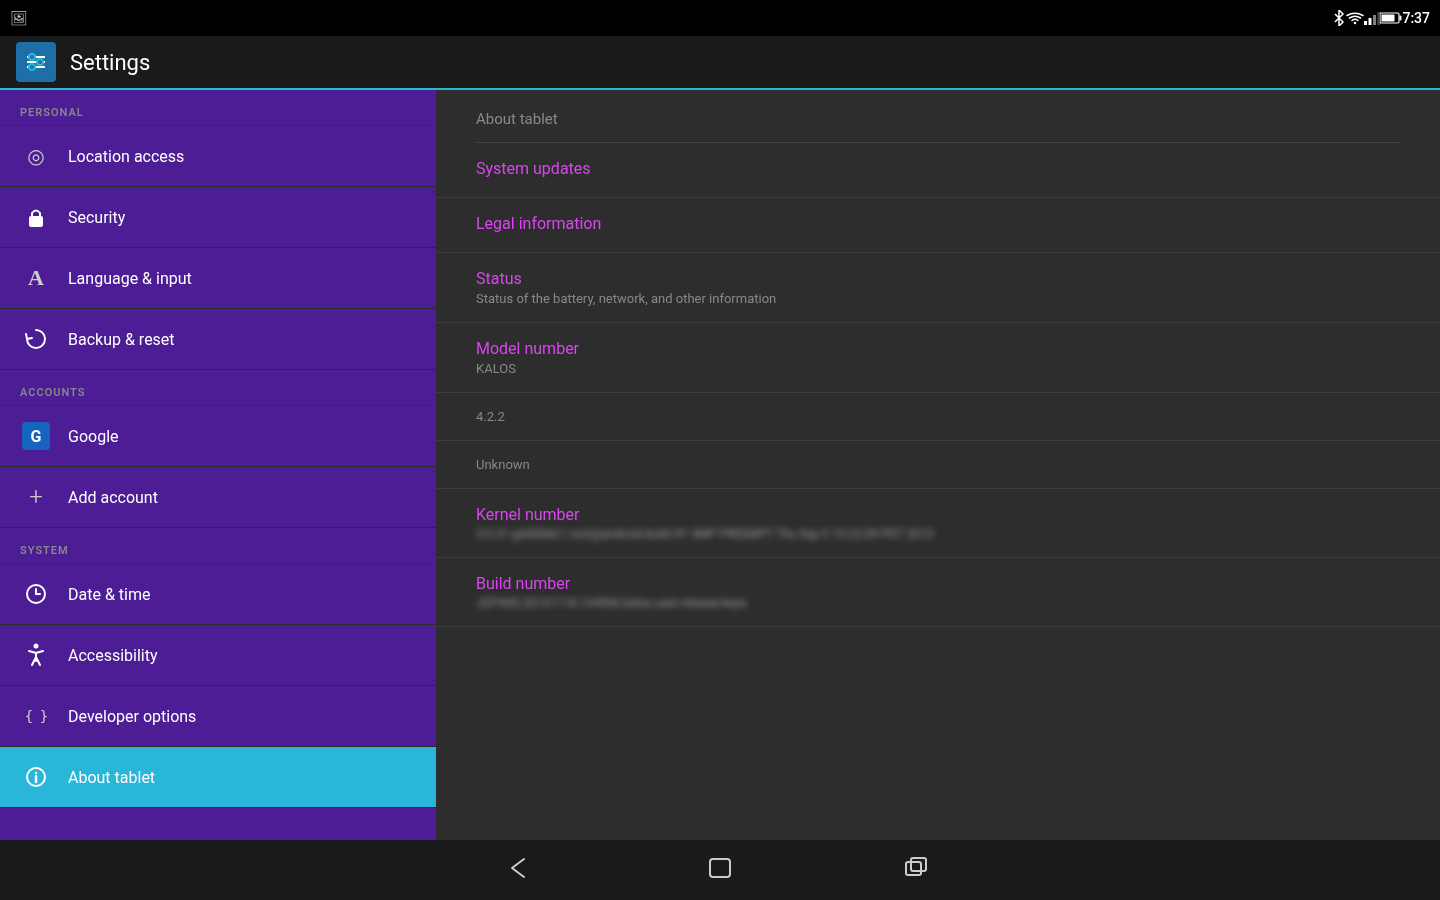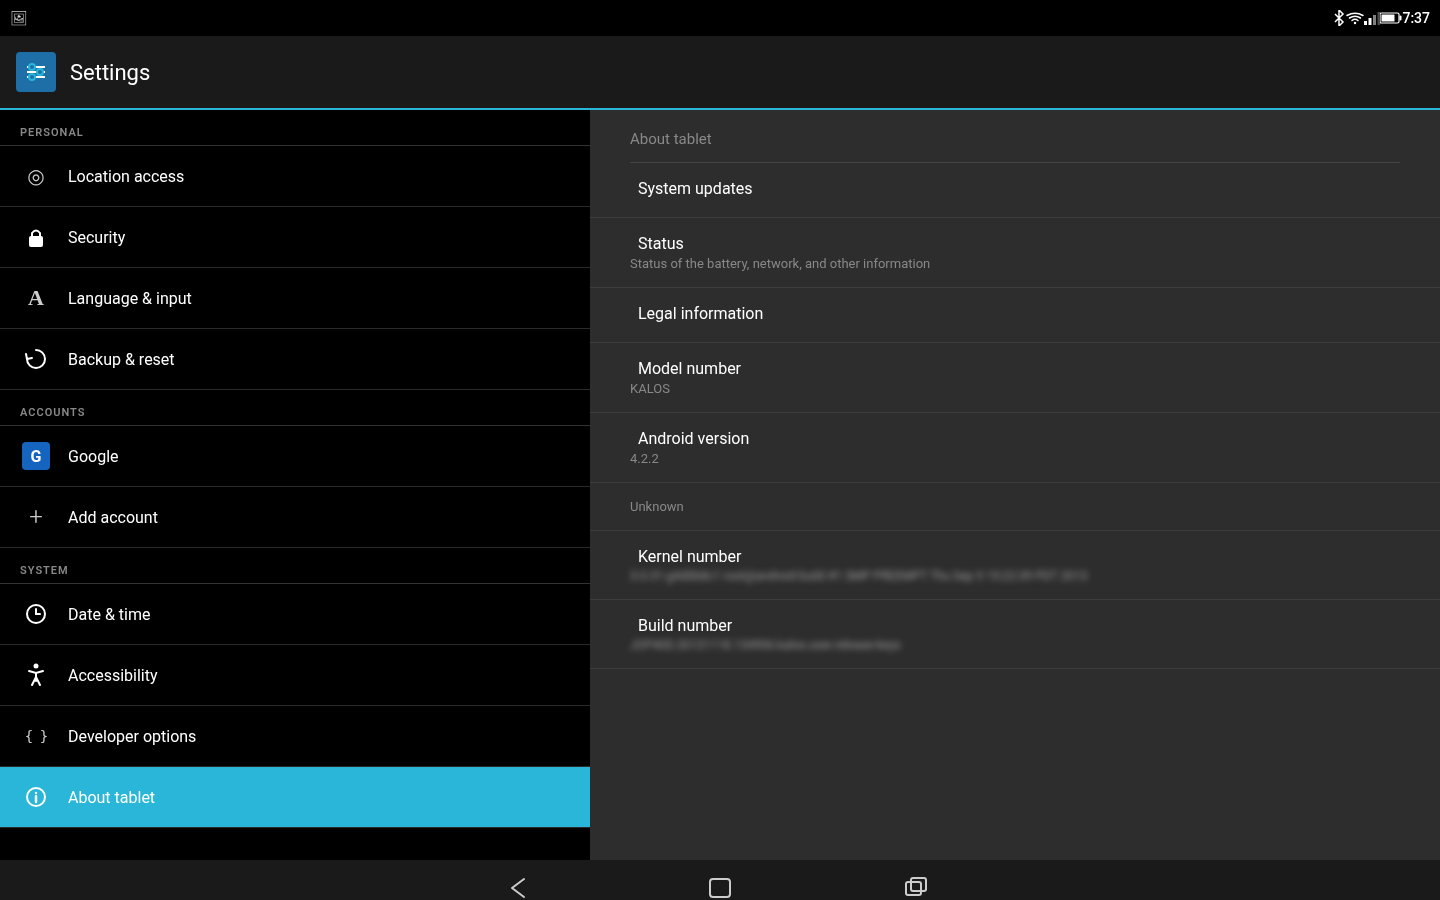--- a/index.html
+++ b/index.html
@@ -30,21 +30,21 @@
       display: flex;
       align-items: center;
       gap: 0;
       font-size: 13px;
       color: #fff;
     }
 
     
     #header {
       width: 100%;
-      height: 74px;
+      height: 54px;
       background: #1a1a1a;
       display: flex;
       align-items: center;
       padding: 0 16px;
       border-bottom: 2px solid #29b6d8;
     }
     #header-icon {
       width: 40px;
       height: 40px;
       background: #1e6fa8;
@@ -63,22 +63,22 @@
 
     
     #main {
       display: flex;
       width: 100%;
       height: calc(900px - 36px - 58px - 56px);
     }
 
     
     #sidebar {
-      width: 590px;
-      background: #000000;
+      width: 436px;
+      background: #4c1d95;
       overflow-y: auto;
       flex-shrink: 0;
     }
 
     .sidebar-section-label {
       font-size: 11px;
       color: #888;
       letter-spacing: 1px;
       padding: 16px 20px 6px 20px;
       font-weight: 600;
@@ -137,23 +137,22 @@
       margin: 0 40px;
     }
 
     .content-item {
       padding: 16px 40px;
       border-bottom: 1px solid #3d3d3d;
       cursor: pointer;
     }
     .content-item-title {
       font-size: 16px;
-      color: #ffffff;
+      color: #d946ef;
       margin-bottom: 3px;
-      margin-left: 8px;
     }
     .content-item-subtitle {
       font-size: 13px;
       color: #888;
     }
 
     
     #bottombar {
       width: 100%;
       height: 56px;
@@ -349,35 +348,34 @@
 
   <div id="content">
     <div id="content-title">About tablet</div>
     <div class="content-divider"></div>
 
     <div class="content-item">
       <div class="content-item-title">System updates</div>
     </div>
 
     <div class="content-item">
+      <div class="content-item-title">Legal information</div>
+    </div>
+
+    <div class="content-item">
       <div class="content-item-title">Status</div>
       <div class="content-item-subtitle">Status of the battery, network, and other information</div>
     </div>
 
     <div class="content-item">
-      <div class="content-item-title">Legal information</div>
-    </div>
-
-    <div class="content-item">
       <div class="content-item-title">Model number</div>
       <div class="content-item-subtitle">KALOS</div>
     </div>
 
     <div class="content-item">
-      <div class="content-item-title">Android version</div>
       <div class="content-item-subtitle">4.2.2</div>
     </div>
 
     <div class="content-item">
       <div class="content-item-subtitle">Unknown</div>
     </div>
 
     <div class="content-item">
       <div class="content-item-title">Kernel number</div>
       <div class="content-item-subtitle content-item-subtitle-kernelversion redacted">3.0.31-g4d0b8c1 root@android-build #1 SMP PREEMPT Thu Sep 5 15:22:39 PDT 2013</div>

